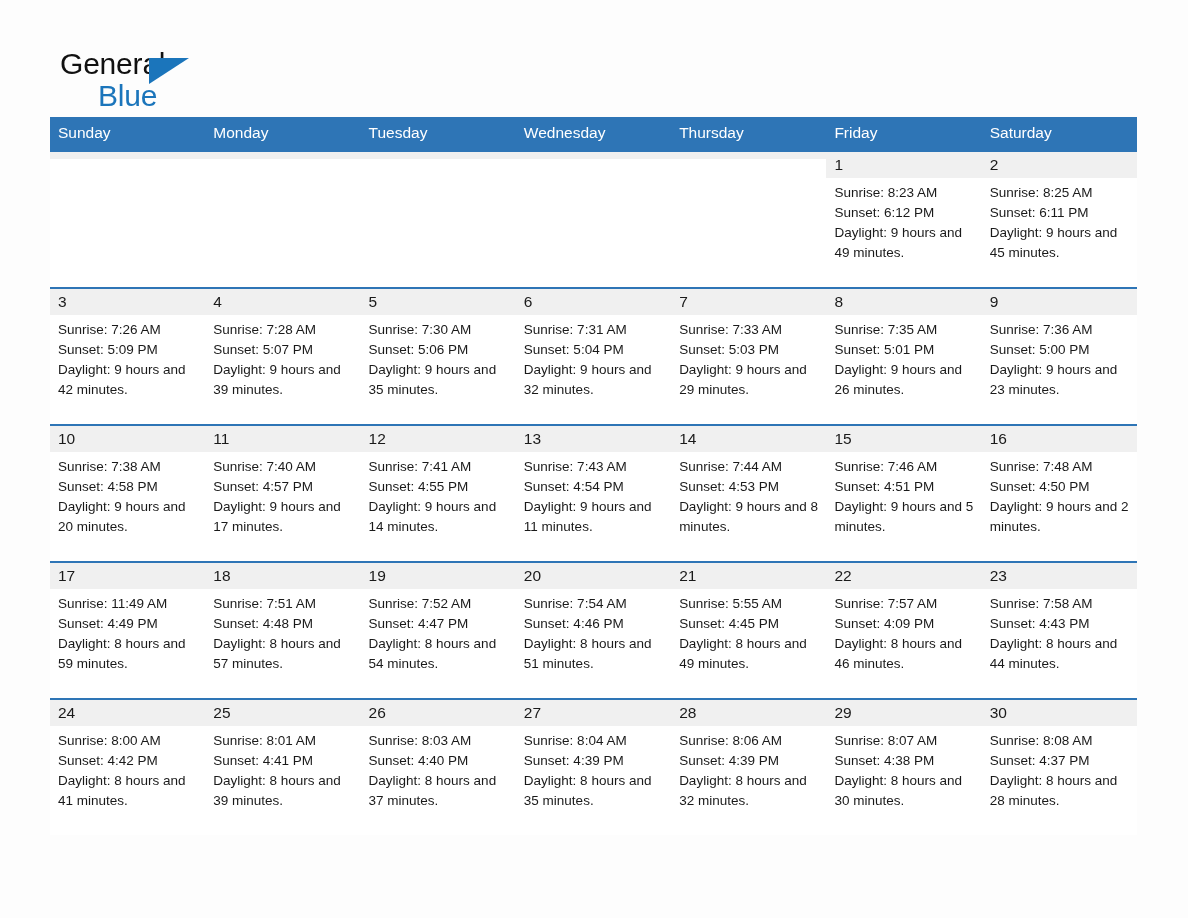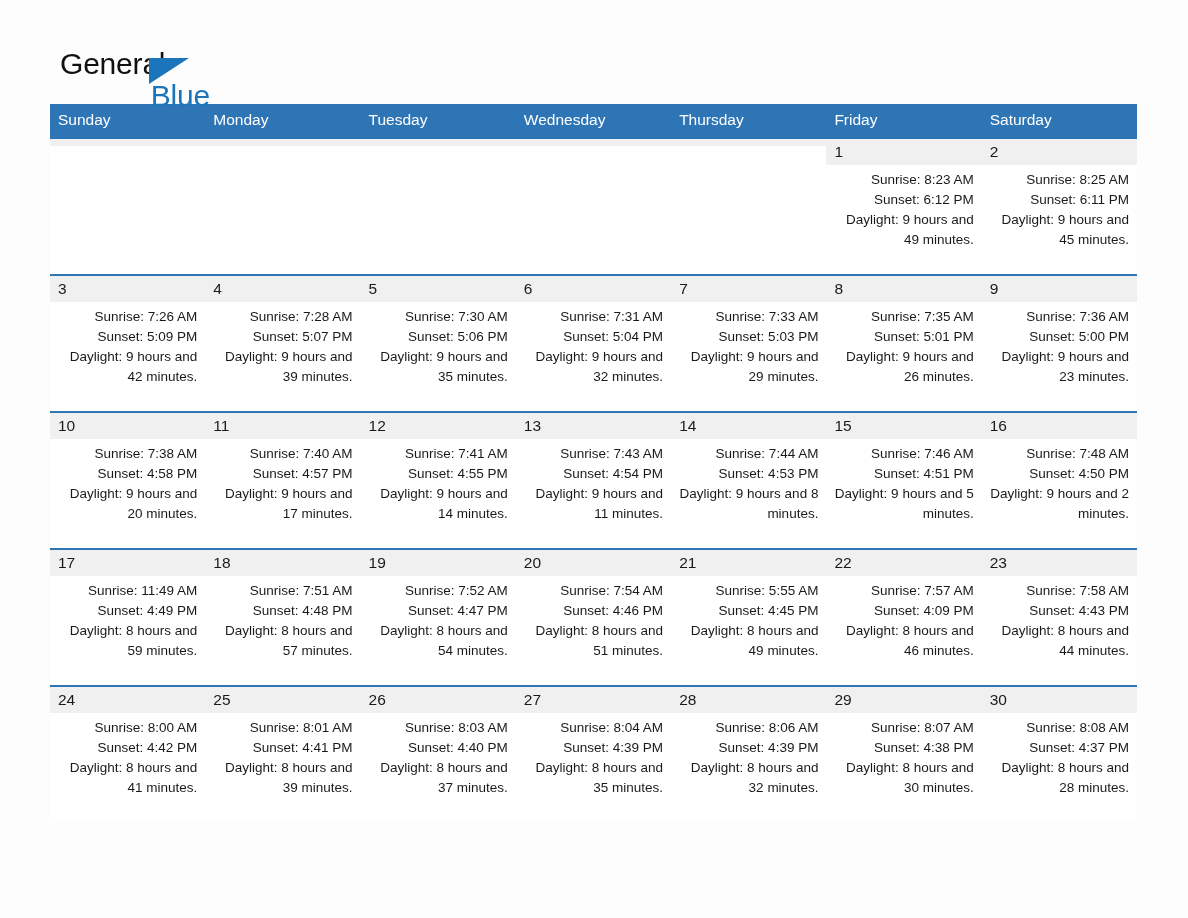--- a/index.html
+++ b/index.html
@@ -43,21 +43,20 @@
     color: #111;
     letter-spacing: -0.2px;
     white-space: nowrap;
   }
   .logo-row2 {
     font-size: 30px;
     line-height: 32px;
     color: #1b75bb;
     letter-spacing: -0.2px;
     padding-left: 38px;
-    text-align: right;
   }
   .logo-tri {
     position: absolute;
     left: 99px;
     top: 10px;
     width: 0;
     height: 0;
     border-left: 40px solid #1b75bb;
     border-bottom: 26px solid transparent;
   }
@@ -79,21 +78,21 @@
     font-weight: normal;
     color: #111;
     margin: 10px 0 0 0;
   }
 
   
   .calendar {
     width: 1087px;
     border-collapse: collapse;
     table-layout: fixed;
-    margin-top: 0;
+    margin-top: 13px;
   }
   .calendar th {
     background: #2e75b6;
     color: #ffffff;
     font-weight: normal;
     font-size: 15.5px;
     text-align: left;
     padding: 7px 0 8px 8px;
     border: none;
   }
@@ -115,21 +114,20 @@
     line-height: 19px;
   }
   .daynum.empty {
     color: transparent;
   }
   .info {
     padding: 5px 8px 0 8px;
     font-size: 13.5px;
     line-height: 20px;
     color: #1a1a1a;
-    text-align: right;
   }
   .info div { white-space: nowrap; }
   .info .daylight { white-space: normal; }
   td.blank .info { visibility: hidden; }
 </style>
 </head>
 <body>
 
 <div class="page">
 

